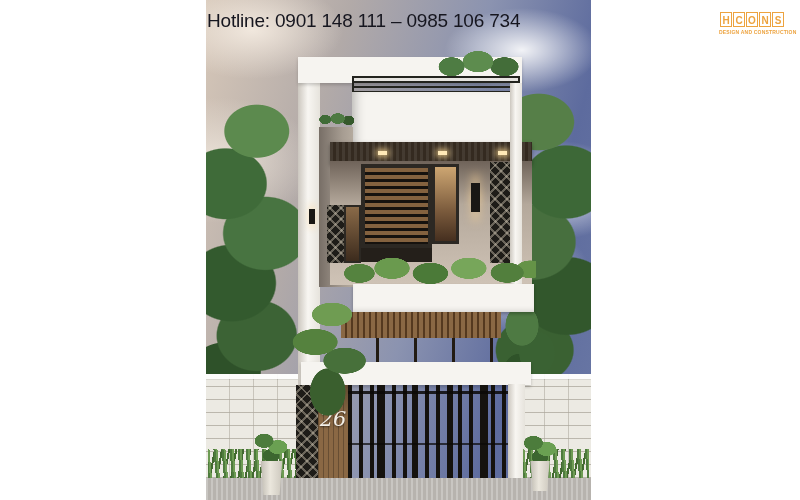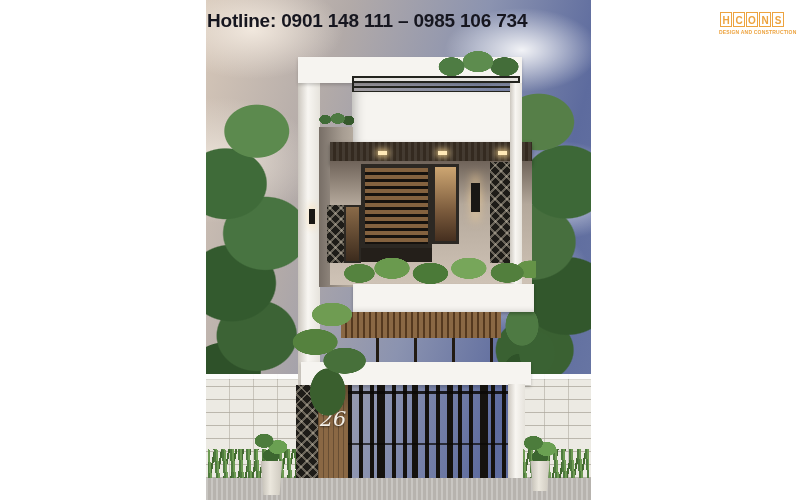--- a/index.html
+++ b/index.html
@@ -156,21 +156,21 @@
   .pot-right{left:322px;top:461px;width:24px;height:30px;}
   .pot-plant{position:absolute;
     background:
       radial-gradient(ellipse 16px 12px at 35% 40%, #4c7c3c 0 58%, transparent 60%),
       radial-gradient(ellipse 16px 12px at 65% 55%, #6aa052 0 58%, transparent 60%),
       radial-gradient(ellipse 14px 11px at 50% 75%, #3c6630 0 58%, transparent 60%);}
   .pot-plant-left{left:42px;top:424px;width:46px;height:42px;}
   .pot-plant-right{left:312px;top:427px;width:44px;height:40px;}
 
   
-  .hotline{position:absolute;left:207px;top:10px;font-size:19px;font-weight:bold;
+  .hotline{position:absolute;left:207px;top:10px;font-size:19px;font-weight:normal;
     color:var(--hotline-text);letter-spacing:-.2px;white-space:nowrap;}
   .logo{position:absolute;left:719px;top:12px;width:66px;text-align:center;}
   .logo-letters{display:flex;justify-content:center;gap:1px;}
   .logo-letter{display:block;width:12px;height:15px;line-height:15px;border:1px solid var(--accent-orange);
     color:var(--accent-orange);font-size:10px;font-weight:bold;}
   .logo-subtitle{margin-top:2px;font-size:5px;font-weight:bold;color:var(--accent-orange);
     letter-spacing:.2px;white-space:nowrap;}
 </style>
 </head>
 <body>

